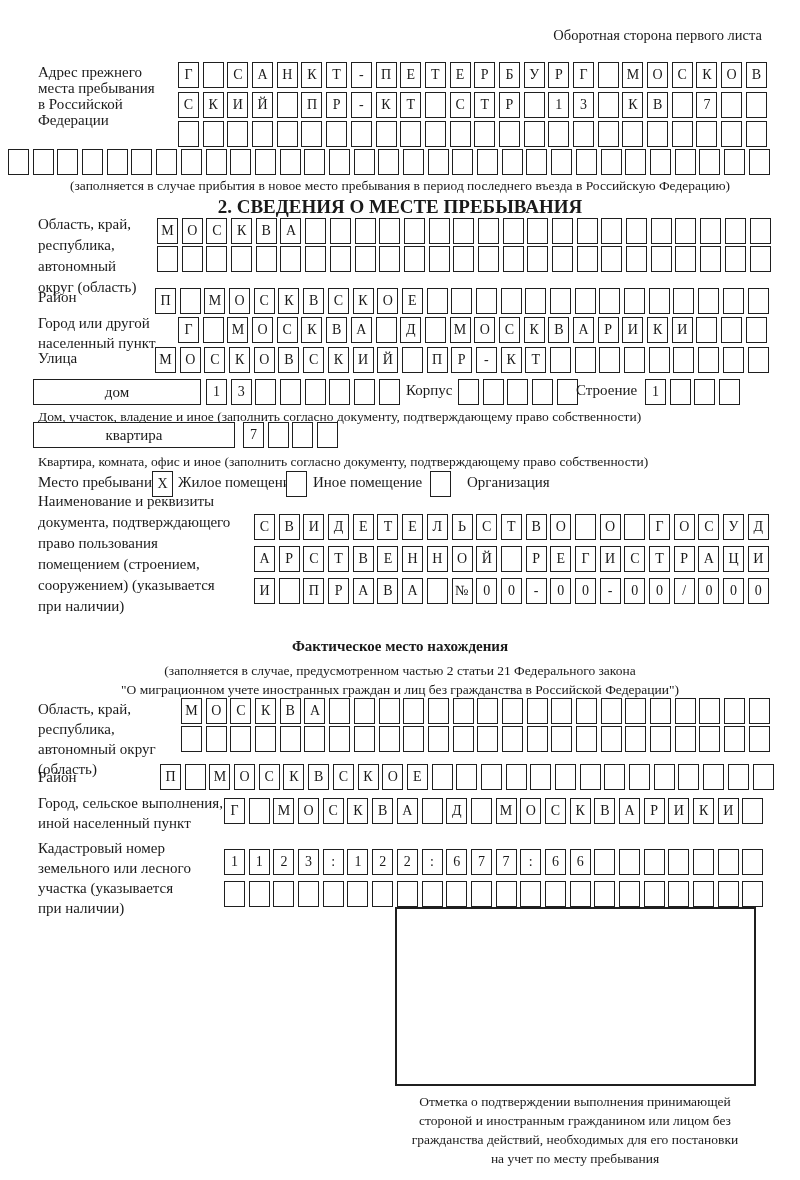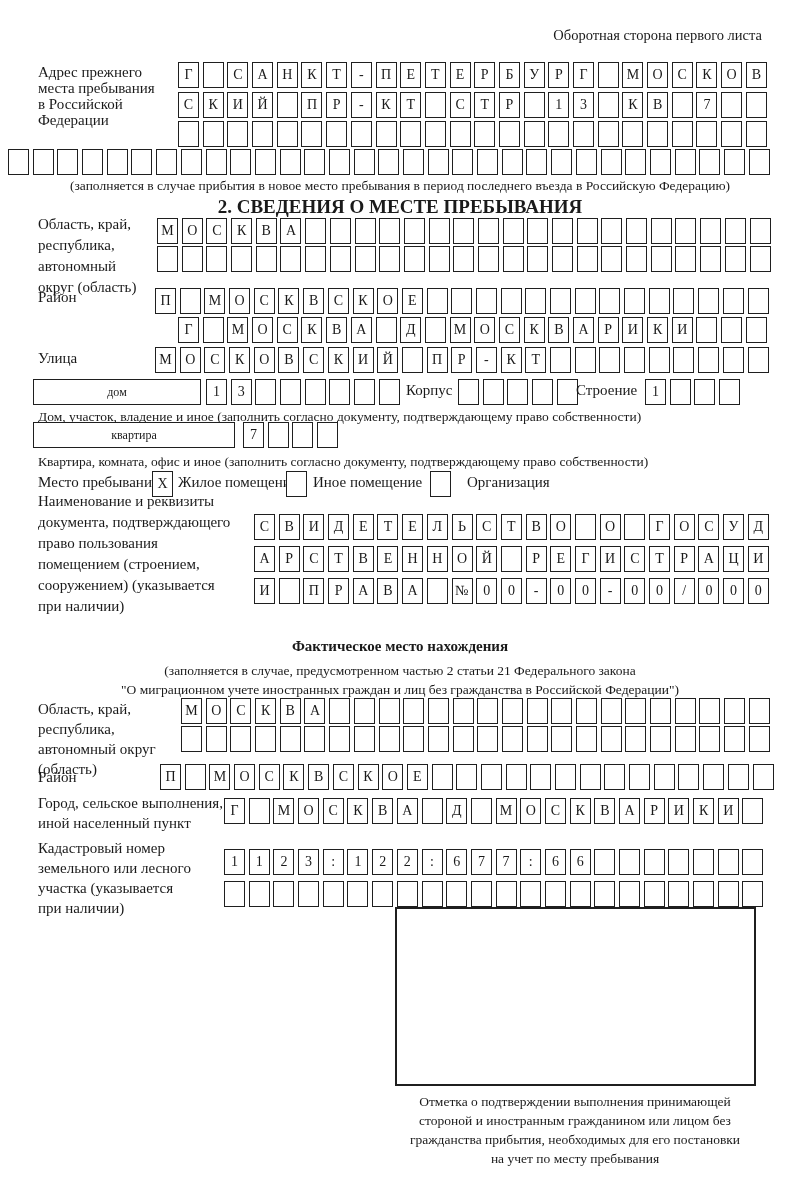--- a/index.html
+++ b/index.html
@@ -9,21 +9,21 @@
   .lbl{position:absolute;font-size:15px;line-height:16px;white-space:pre-line;}
   .lbl.lh20{line-height:20px;}
   .lbl.lh21{line-height:21px;}
   .note{position:absolute;font-size:13.5px;line-height:19px;white-space:pre-line;}
   .ctr{left:0;width:800px;text-align:center;}
   .title{position:absolute;font-size:19px;font-weight:bold;}
   .cellrow{position:absolute;display:flex;column-gap:3.7px;}
   .cell{flex:0 0 auto;width:21px;height:26px;box-sizing:border-box;border:1.6px solid #1f1f1f;
         display:flex;align-items:center;justify-content:center;font-size:14px;background:#fff;}
   .fieldbox{position:absolute;box-sizing:border-box;border:1.6px solid #1f1f1f;height:26px;
-        display:flex;align-items:center;justify-content:center;font-size:12px;background:#fff;}
+        display:flex;align-items:center;justify-content:center;font-size:15px;background:#fff;}
   .cb{position:absolute;width:21px;height:26px;box-sizing:border-box;border:1.6px solid #1f1f1f;
         display:flex;align-items:center;justify-content:center;font-size:14px;background:#fff;}
   .inl{position:absolute;font-size:15px;}
   .stamp{position:absolute;left:395px;top:907px;width:361px;height:179px;
         border:2px solid #1f1f1f;box-sizing:border-box;background:#fff;}
 </style>
 </head>
 <body>
 
 <div class="page">
@@ -230,20 +230,22 @@
       <span class="cell"></span>
       <span class="cell"></span>
       <span class="cell"></span>
       <span class="cell"></span>
       <span class="cell"></span>
       <span class="cell"></span>
       <span class="cell"></span>
       <span class="cell"></span>
     </div>
 
+  <div class="lbl lh20" style="left:38px;top:313px">Город или другой
+населенный пункт</div>
   <div class="cellrow" style="left:178px;top:317px">
       <span class="cell">Г</span>
       <span class="cell"></span>
       <span class="cell">М</span>
       <span class="cell">О</span>
       <span class="cell">С</span>
       <span class="cell">К</span>
       <span class="cell">В</span>
       <span class="cell">А</span>
       <span class="cell"></span>
@@ -580,16 +582,16 @@
       <span class="cell"></span>
       <span class="cell"></span>
       <span class="cell"></span>
       <span class="cell"></span>
       <span class="cell"></span>
     </div>
 
   <div class="stamp"></div>
   <div class="note" style="left:380px;top:1092px;width:390px;text-align:center">Отметка о подтверждении выполнения принимающей
 стороной и иностранным гражданином или лицом без
-гражданства прибытия, необходимых для его постановки
+гражданства действий, необходимых для его постановки
 на учет по месту пребывания</div>
 
 </div>
 
 </body></html>

